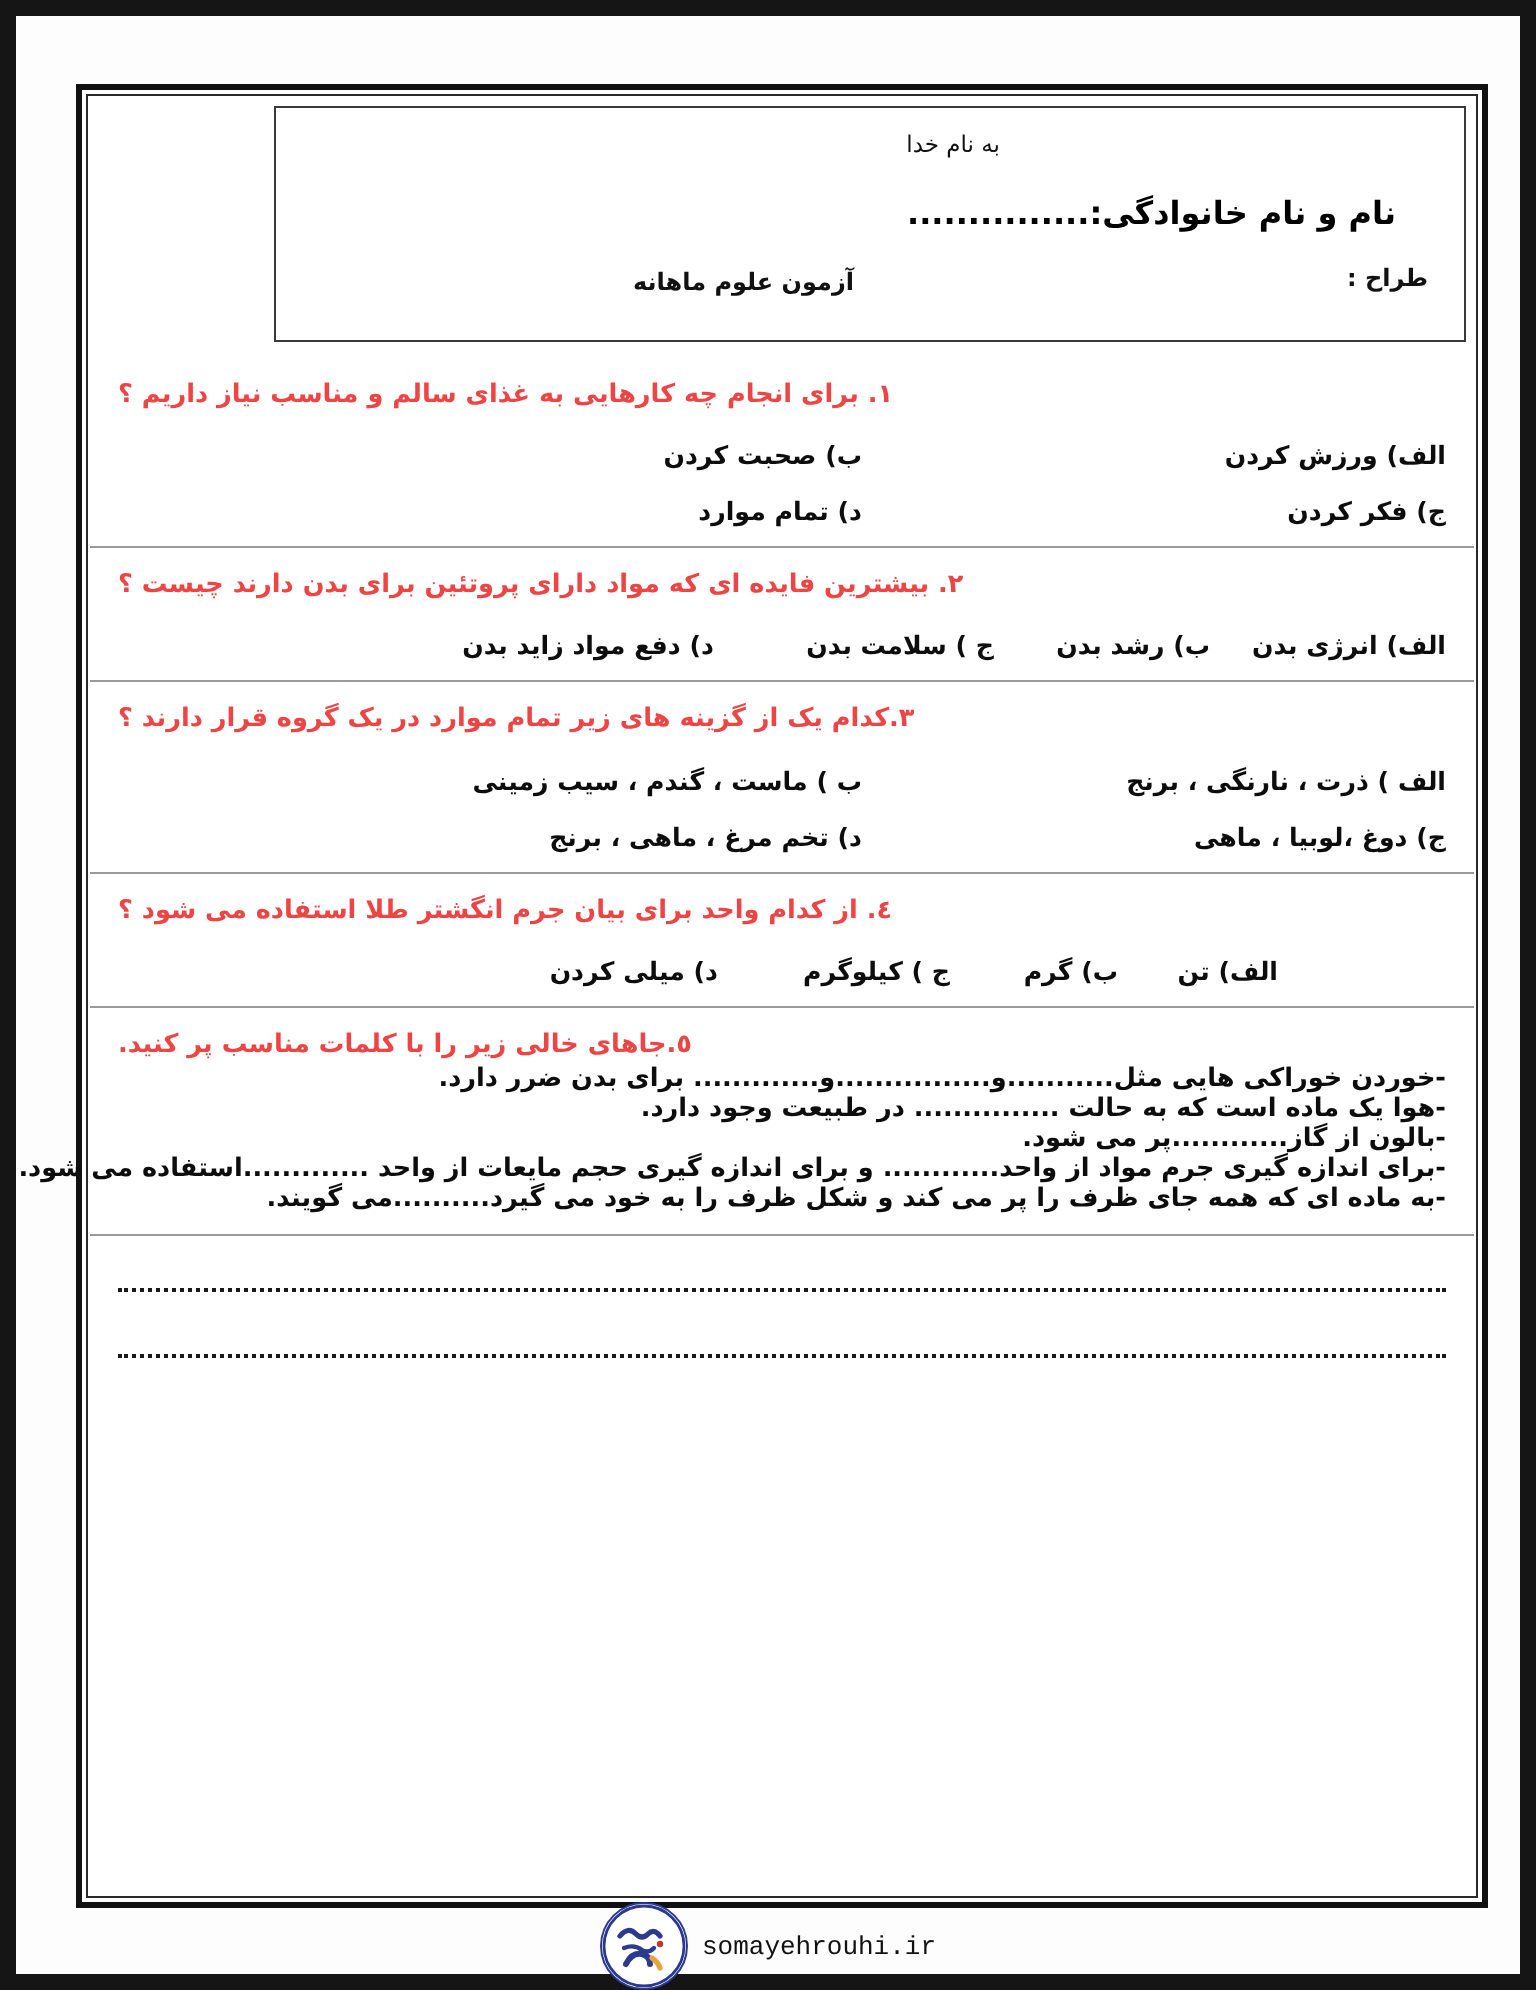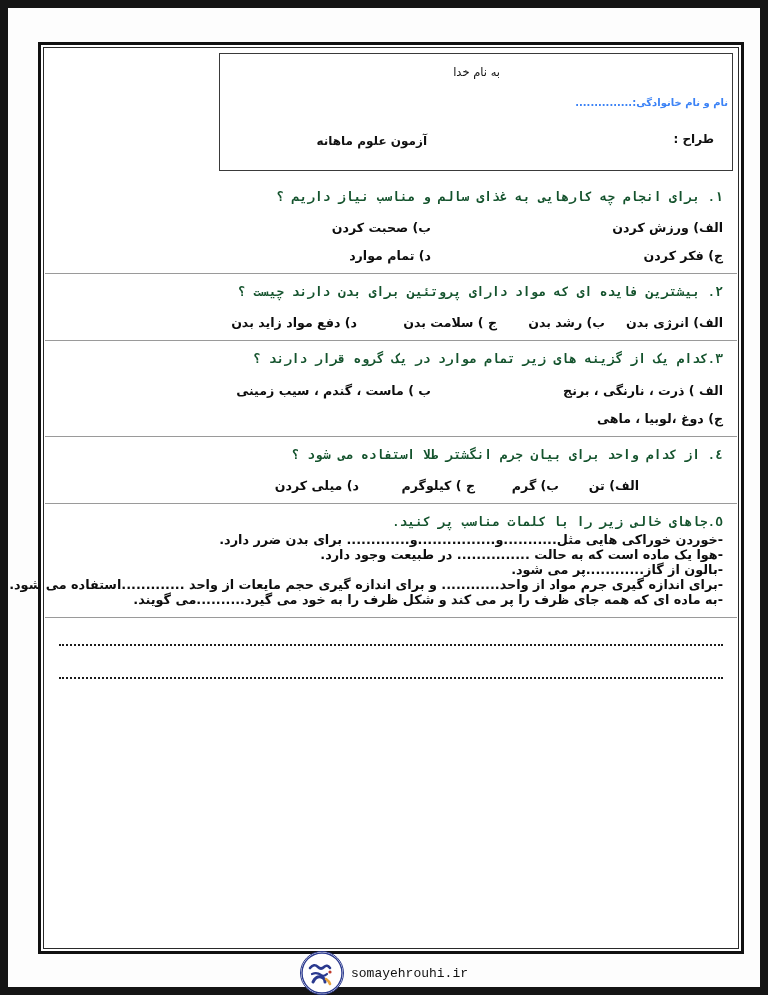--- a/index.html
+++ b/index.html
@@ -46,41 +46,41 @@
     inset: 2px;
     border: 1px solid #2a2a2a;
     box-sizing: border-box;
   }
 
   
   .header-box {
     position: absolute;
     right: 8px;
     top: 8px;
-    width: 514px;
+    width: 596px;
     height: 118px;
     border: 1px solid #3a3a3a;
     box-sizing: border-box;
     background: #fff;
   }
   .hdr-bismillah {
     position: absolute;
     top: 11px;
     right: 232px;
     font-size: 11.5px;
     color: #111;
     white-space: nowrap;
   }
   .hdr-name {
     position: absolute;
     top: 43px;
-    right: 4px;
-    font-size: 10px;
-    font-weight: bold;
-    color: #3b82f6;
+    right: 34px;
+    font-size: 16px;
+    font-weight: bold;
+    color: #000000;
     white-space: nowrap;
   }
   .hdr-designer {
     position: absolute;
     top: 78px;
     right: 18px;
     font-size: 12px;
     font-weight: bold;
     color: #111;
     white-space: nowrap;
@@ -107,25 +107,24 @@
     position: relative;
     border-bottom: 1px solid #9a9a9a;
     padding: 9px 14px 10px 14px;
     box-sizing: border-box;
   }
   .qblock.last { border-bottom: none; }
 
   .qtext {
     font-size: 12.8px;
     font-weight: bold;
-    color: #14532d;
+    color: #ef4444;
     line-height: 1.5;
-    text-align: right;
-    white-space: nowrap;
-    font-family: Liberation Mono, monospace;
+    text-align: left;
+    white-space: nowrap;
   }
 
   
   .opt-row {
     display: flex;
     flex-direction: row;
     font-size: 12.6px;
     font-weight: bold;
     color: #0d0d0d;
     margin-top: 13px;
@@ -237,20 +236,21 @@
       </div>
 
       <div class="qblock">
         <div class="qtext">۳.کدام یک از گزینه های زیر تمام موارد در یک گروه قرار دارند ؟</div>
         <div class="opt-row two">
           <div class="opt">الف ) ذرت ، نارنگی ، برنج</div>
           <div class="opt">ب ) ماست ، گندم ، سیب زمینی</div>
         </div>
         <div class="opt-row two">
           <div class="opt">ج) دوغ ،لوبیا ، ماهی</div>
+          <div class="opt">د) تخم مرغ ، ماهی ، برنج</div>
         </div>
       </div>
 
       <div class="qblock">
         <div class="qtext">٤. از کدام واحد برای بیان جرم انگشتر طلا استفاده می شود ؟</div>
         <div class="opt-row q4">
           <div class="opt">الف) تن</div>
           <div class="opt">ب) گرم</div>
           <div class="opt">ج ) کیلوگرم</div>
           <div class="opt">د) میلی کردن</div>

